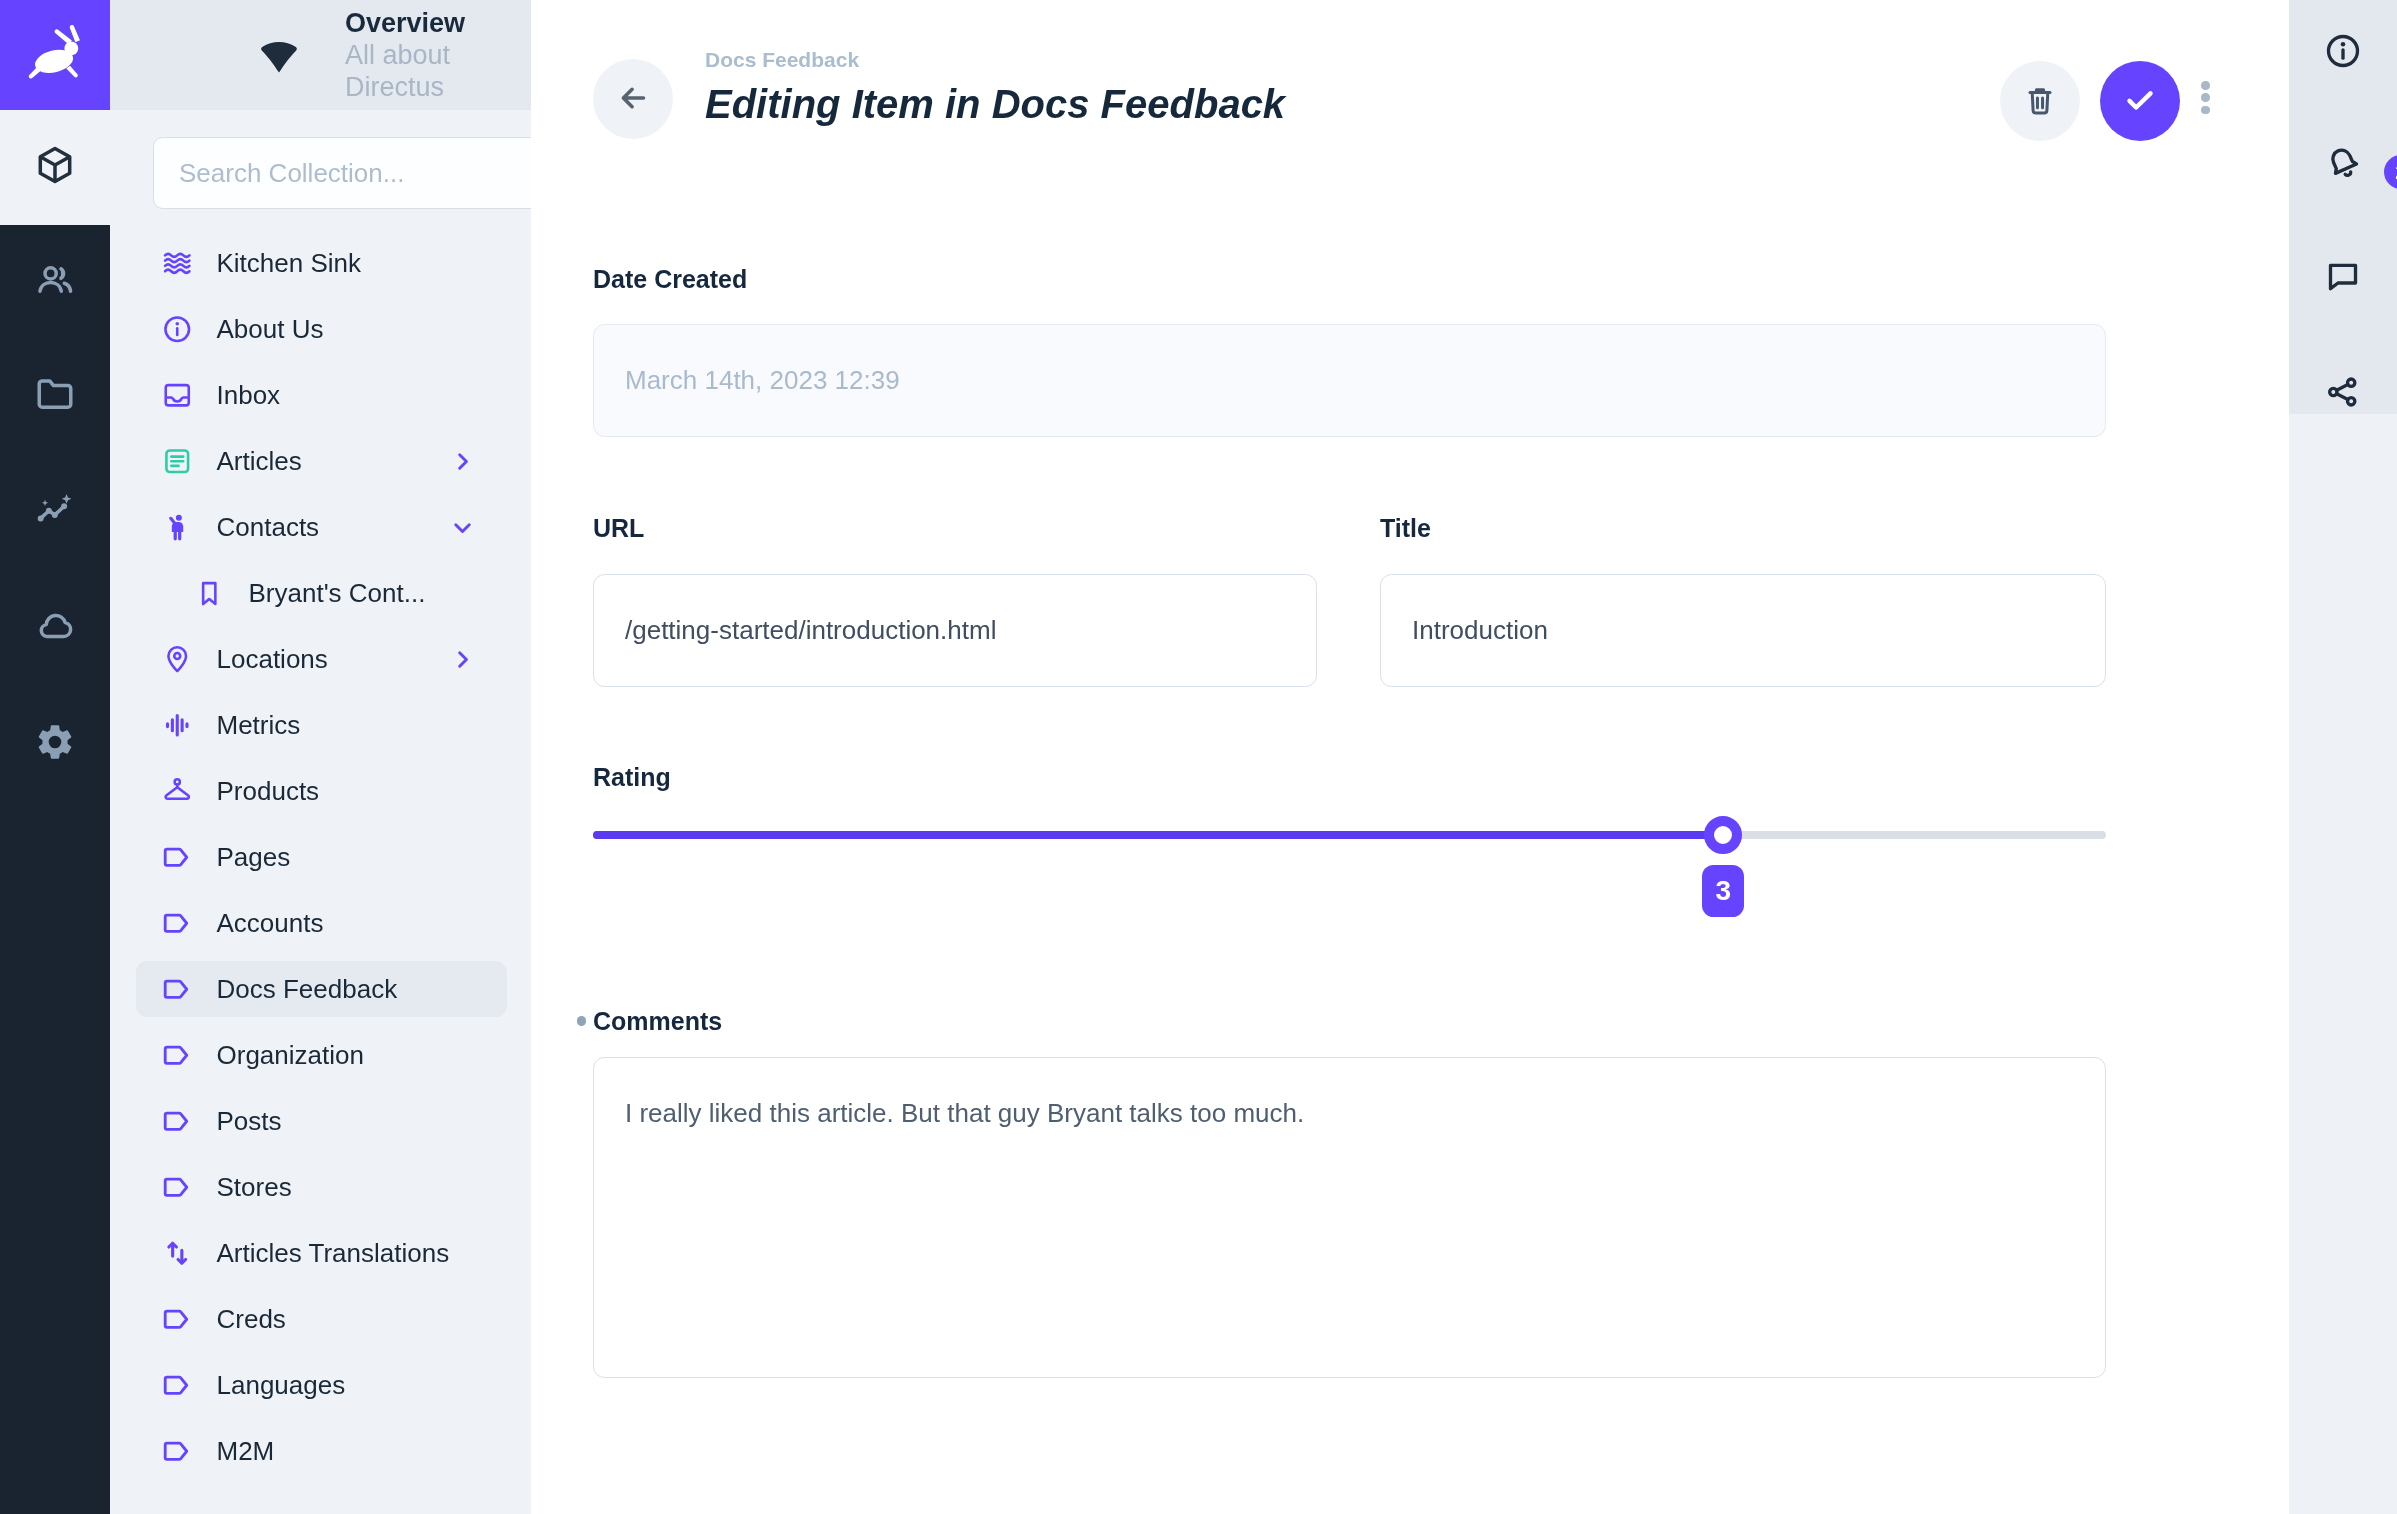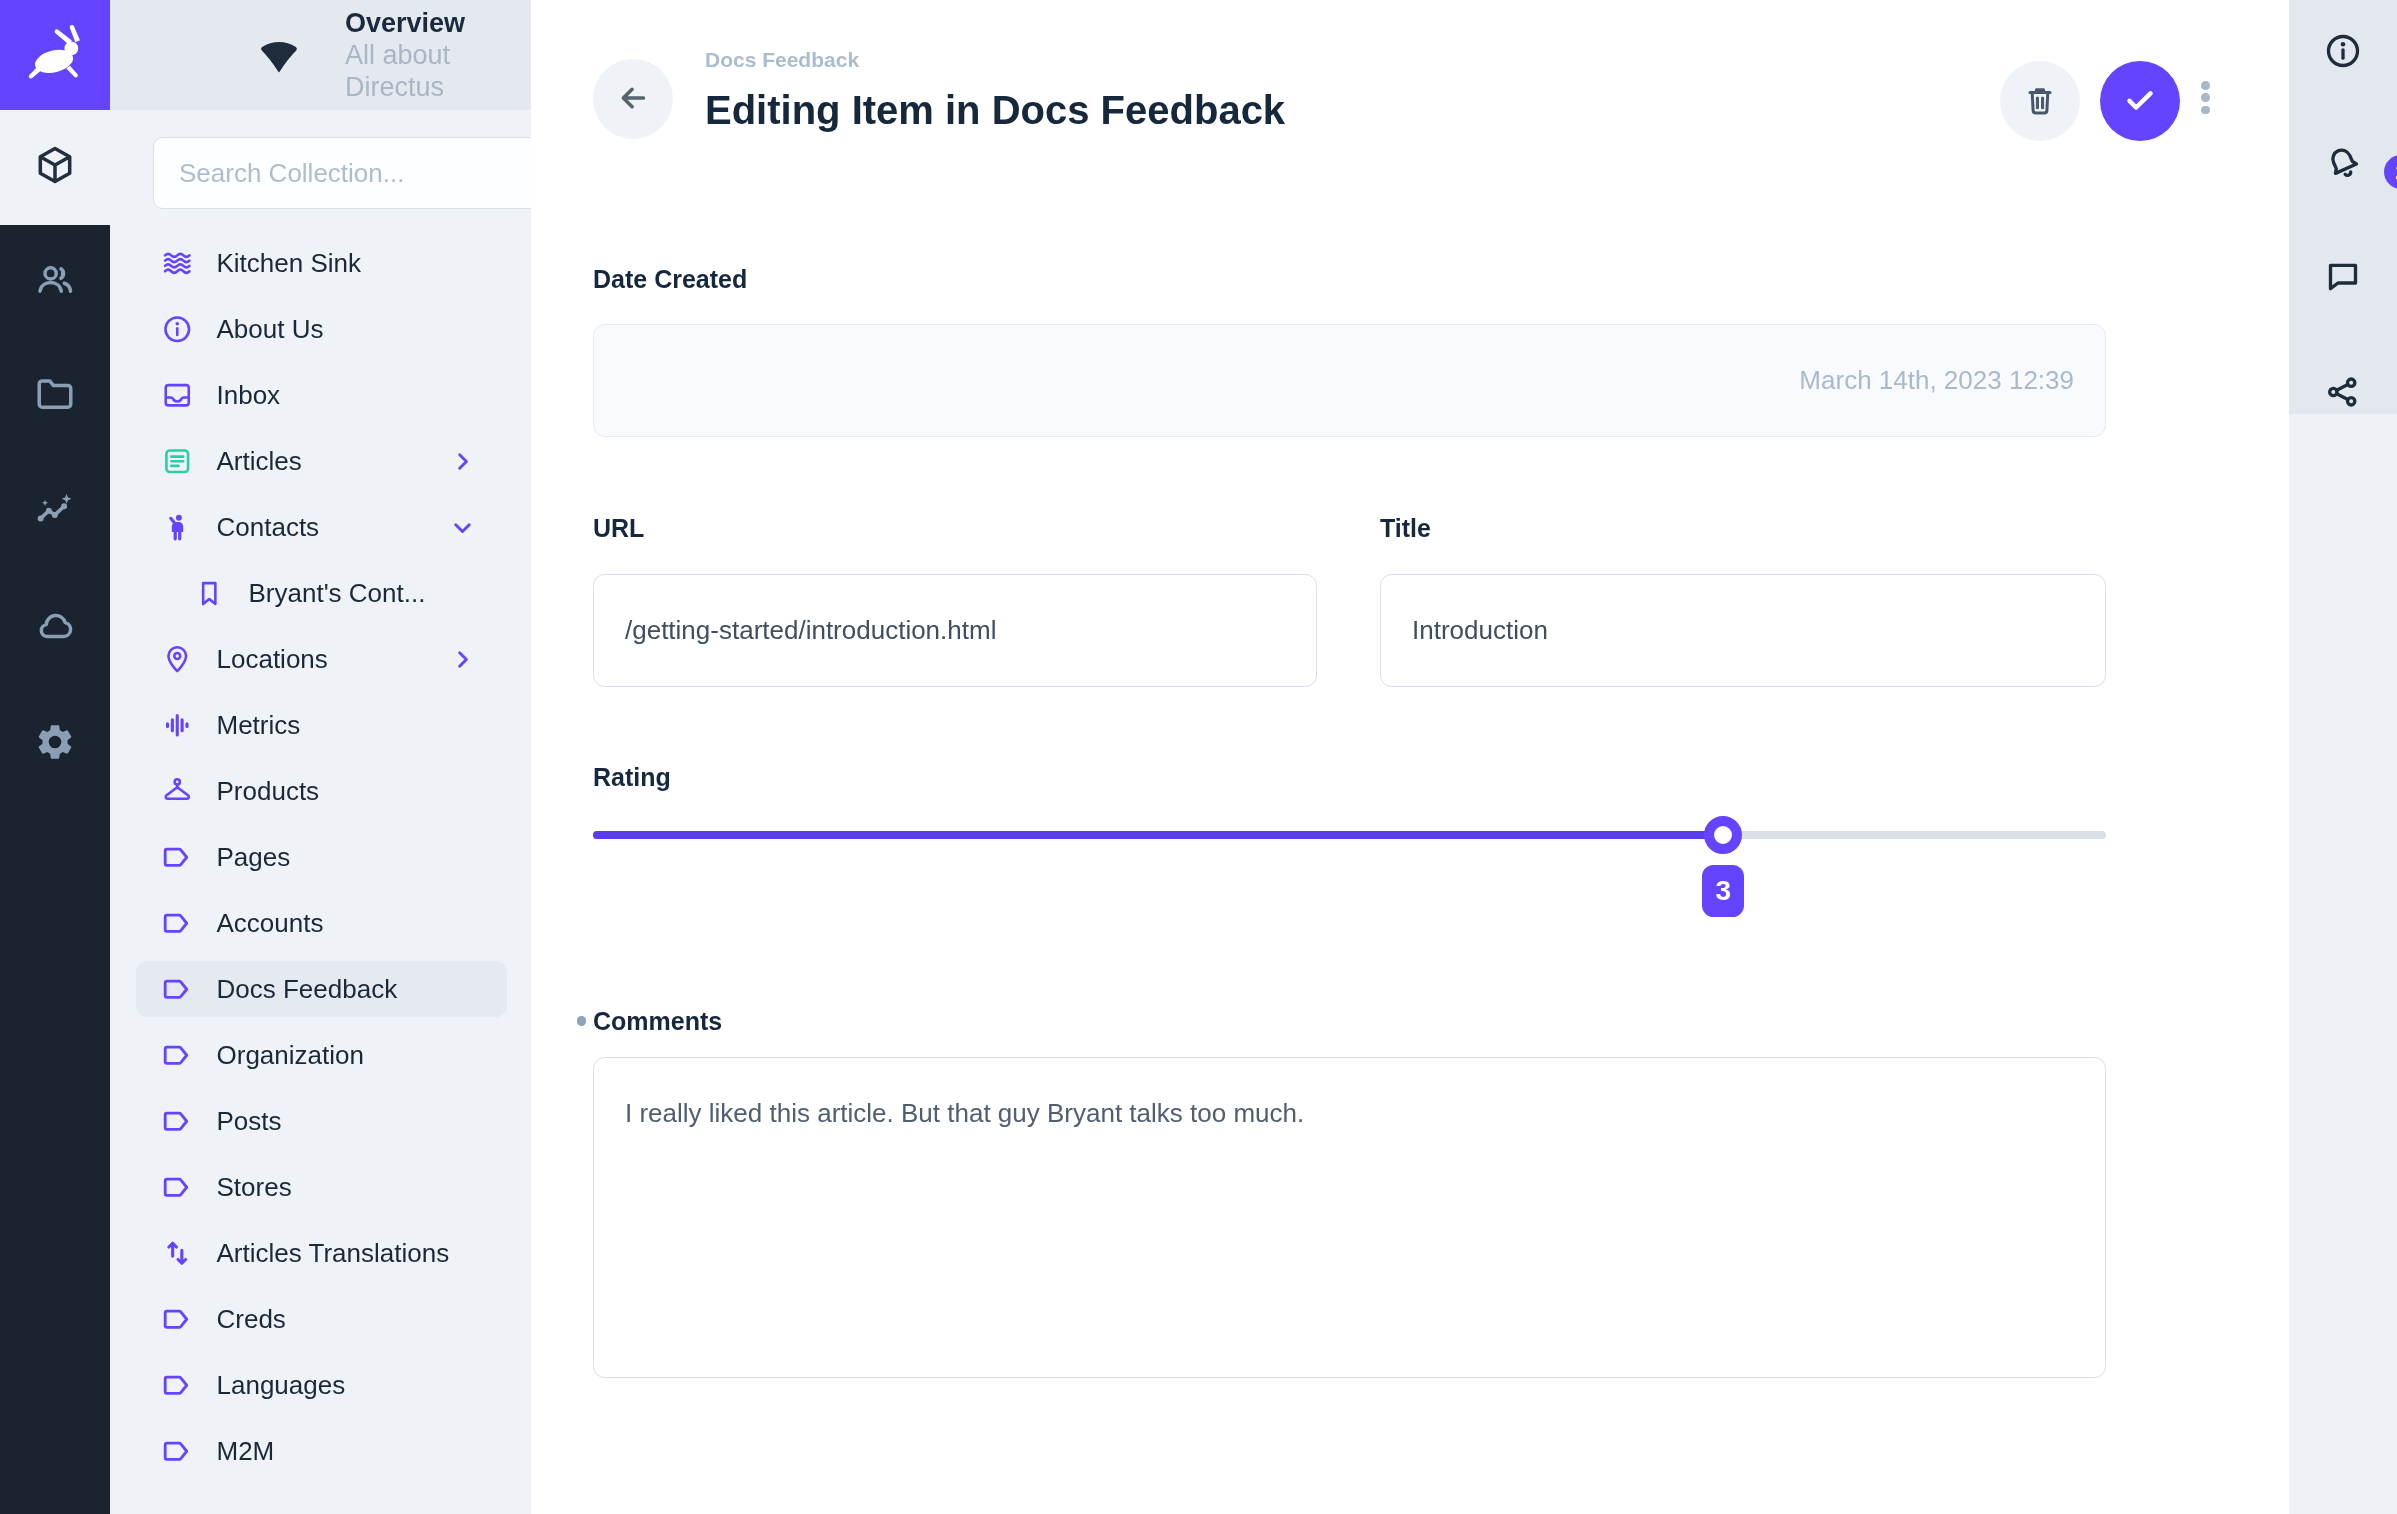--- a/index.html
+++ b/index.html
@@ -35,30 +35,30 @@
 
   
   .main { position:absolute; left:531px; top:0; width:1759px; height:1514px; background:#fff; }
   .circle-btn { position:absolute; width:80px; height:80px; border-radius:50%; border:none; display:flex; align-items:center; justify-content:center; cursor:pointer; background:#EFF2F7; }
   .circle-btn svg { width:36px; height:36px; }
   .back-btn { left:62px; top:59px; }
   .trash-btn { left:1469px; top:61px; }
   .save-btn { left:1569px; top:61px; background:#6644FF; }
   .head-text { position:absolute; left:174px; top:46px; }
   .breadcrumb { font-size:21px; font-weight:700; color:#A9BDCE; line-height:27px; cursor:pointer; }
-  .page-title { font-size:40px; font-weight:700; color:#16283C; line-height:50px; margin-top:12px; white-space:nowrap; }
+  .page-title { font-size:40px; font-weight:700; color:#16283C; line-height:50px; margin-top:6px; white-space:nowrap;font-style:italic; }
   .more-dots { position:absolute; left:1668px; top:81px; width:13.4px; display:flex; flex-direction:column; align-items:center; gap:3.8px; cursor:pointer; }
   .more-dots i { width:8.6px; height:8.6px; border-radius:50%; background:#A8B8C8; }
 
   
   .form { position:absolute; left:62px; top:0; width:1513px; }
   .flabel { position:absolute; font-size:25px; font-weight:700; color:#15283E; line-height:31px; }
   .finput { position:absolute; height:113px; border:1.9px solid #D9E0E9; border-radius:11.5px; background:#fff; font-family:"Liberation Sans",sans-serif; font-size:26px; color:#3F4E60; padding:0 31px; outline:none; width:100%; }
   .lab-date { left:0; top:264px; }
-  .inp-date { left:0; top:324px; background:#F8FAFD; border-color:#E4EAF2; color:#A9BACD;text-align:right; }
+  .inp-date { left:0; top:324px; background:#F8FAFD; border-color:#E4EAF2; color:#A9BACD; }
   .lab-url { left:0; top:513px; }
   .inp-url { left:0; top:574px; width:724px; }
   .lab-title { left:787px; top:513px; }
   .inp-title { left:787px; top:574px; width:726px; }
   .lab-rating { left:0; top:762px; }
   .slider { position:absolute; left:0; top:831px; width:1513px; height:7.6px; border-radius:3.8px; background:#D9DFE5; cursor:pointer; }
   .slider-fill { position:absolute; left:0; top:0; height:7.6px; border-radius:3.8px; background:#5B3BF0; }
   .slider-thumb { position:absolute; top:-15.3px; width:38px; height:38px; border-radius:50%; background:#fff; border:10.5px solid #6644FF; cursor:grab; }
   .slider-badge { position:absolute; top:34px; width:42px; height:52px; border-radius:11.5px; background:#6644FF; color:#fff; font-size:28px; font-weight:700; display:flex; align-items:center; justify-content:center; }
   .lab-comments { left:0; top:1006px; }

